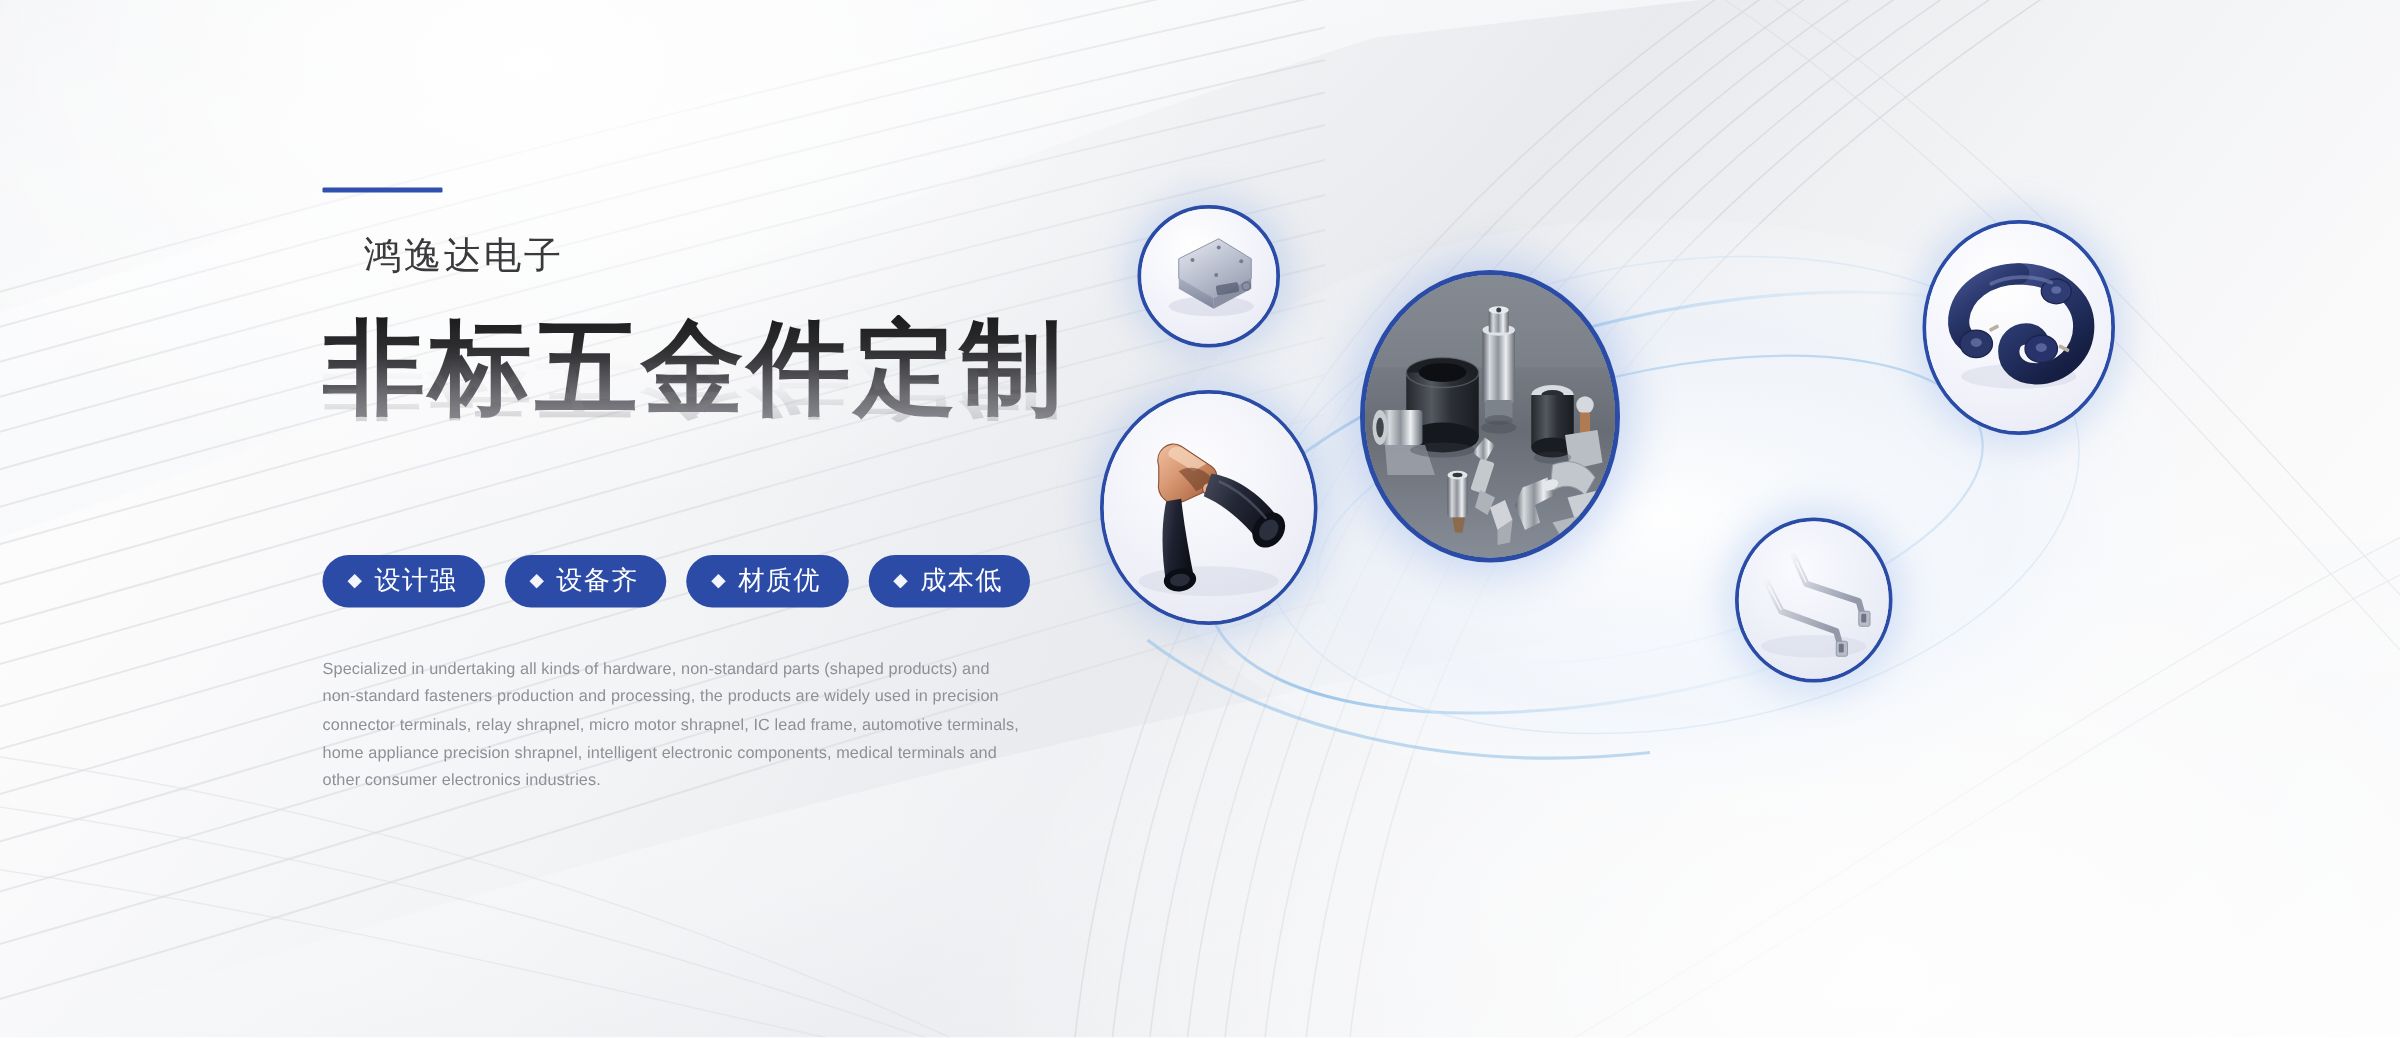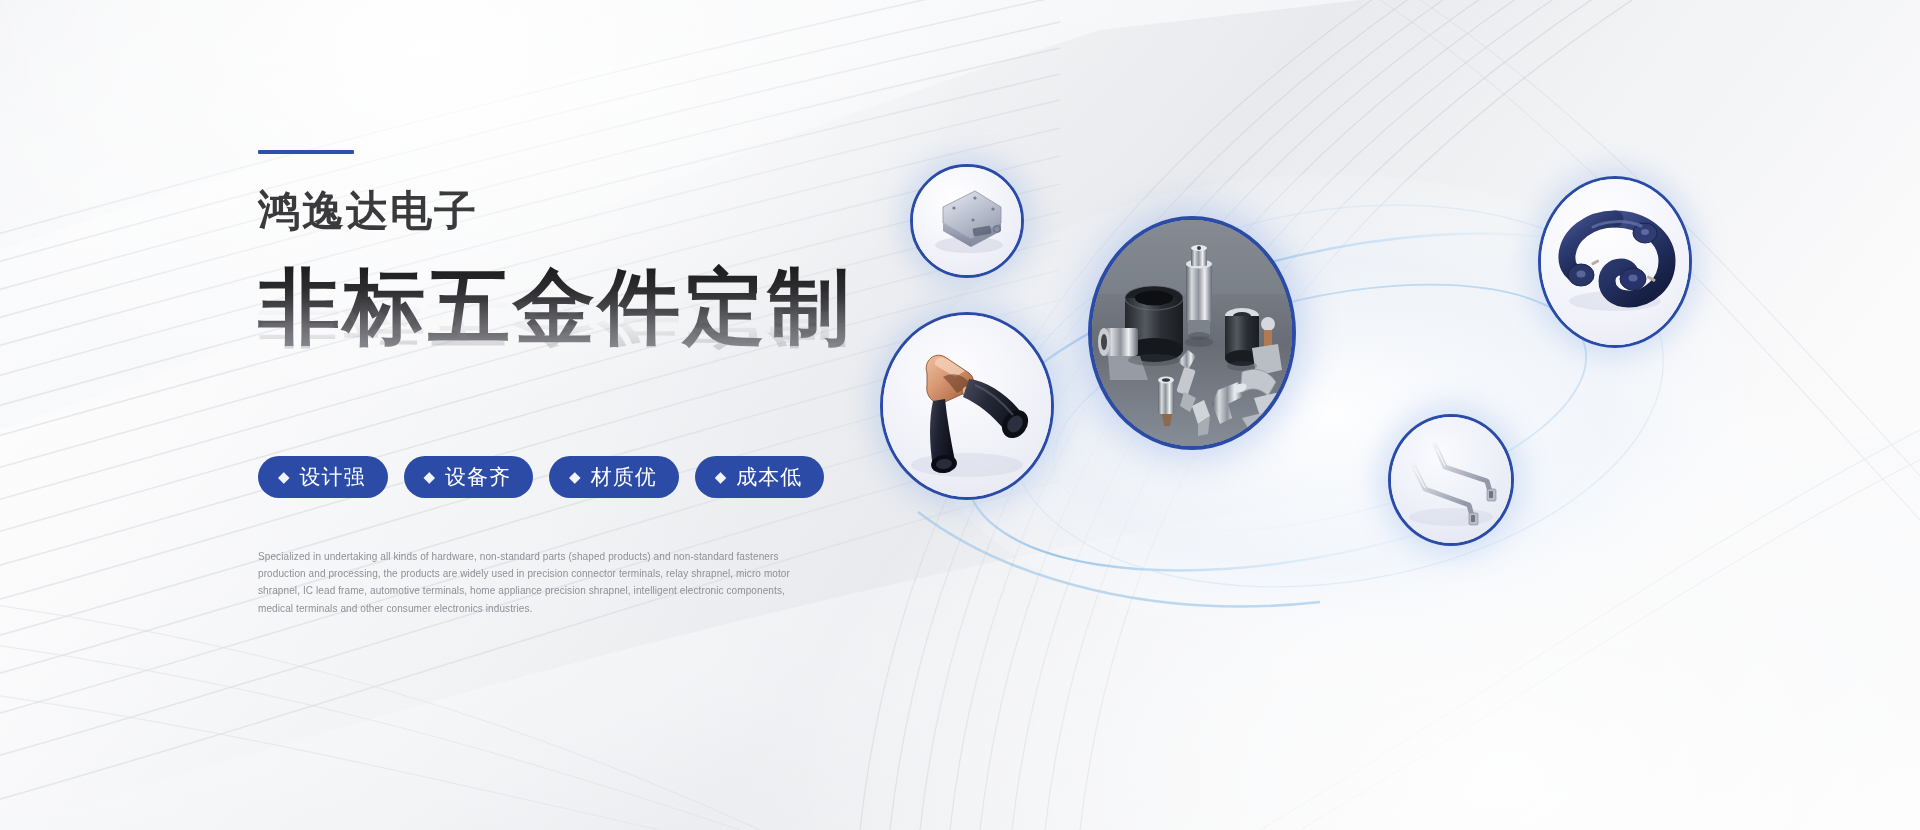--- a/index.html
+++ b/index.html
@@ -53,27 +53,28 @@
     width: 700px;
   }
   .accent-rule {
     width: 96px;
     height: 4px;
     background: #2f50ad;
     border-radius: 1px;
     margin-bottom: 36px;
   }
   .brand-name {
-    font-size: 42px;
+    font-size: 30px;
     line-height: 1;
     color: #3a3a3c;
     letter-spacing: 2px;
-    font-weight: 700;
+    font-weight: 400;
     margin-bottom: 32px;
     white-space: nowrap;
+    margin-left: 33px;
   }
 
   .headline-wrap {
     position: relative;
     height: 140px;
   }
   .headline {
     position: absolute;
     top: 0;
     left: 0;
@@ -128,23 +129,23 @@
     user-select: none;
   }
   .pill .diamond {
     font-size: 15px;
     line-height: 1;
     color: #ffffff;
     opacity: 0.95;
   }
 
   .desc {
-    margin-top: 50px;
+    margin-top: 38px;
     width: 560px;
-    font-size: 10px;
+    font-size: 13px;
     line-height: 1.72;
     color: #8d9096;
     letter-spacing: 0.1px;
   }
 
   
   .product-stage {
     position: absolute;
     left: 900px;
     top: 150px;

